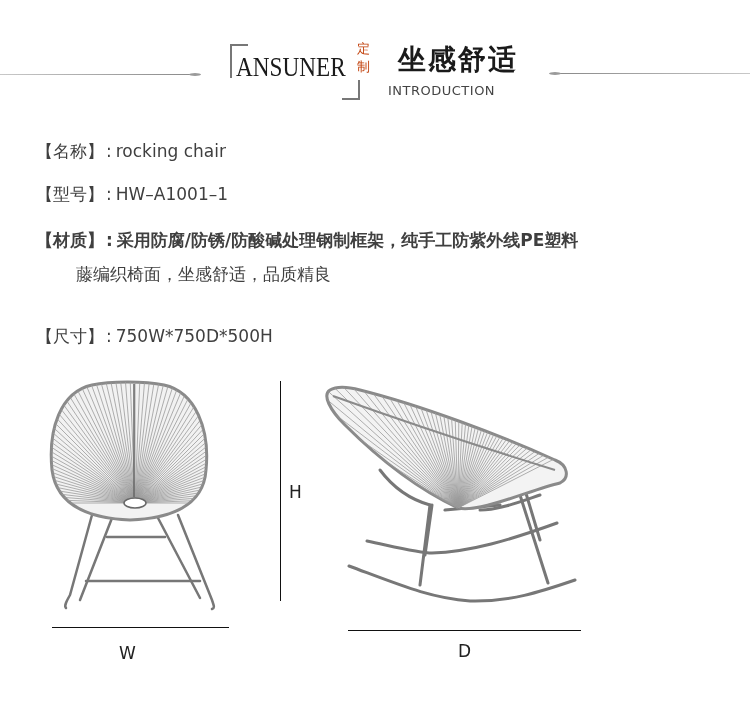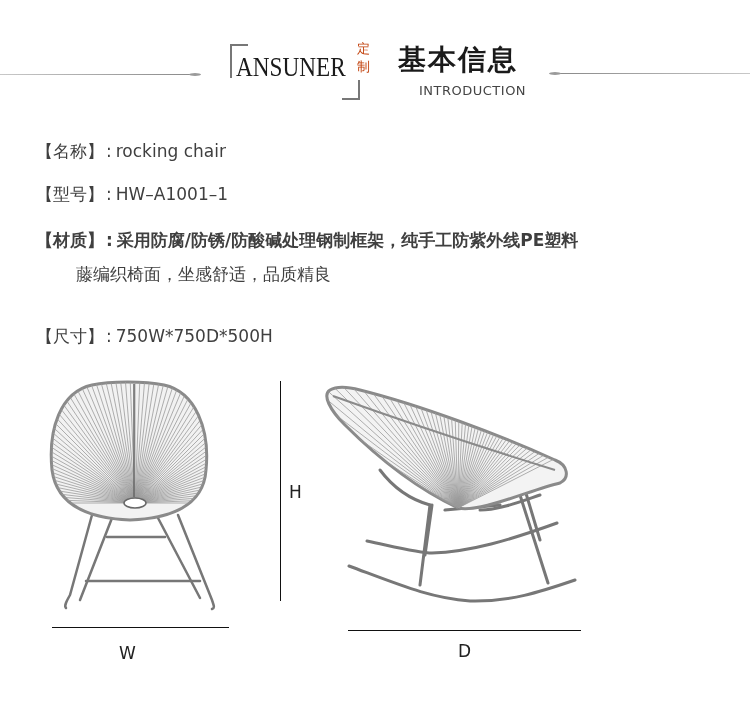--- a/index.html
+++ b/index.html
@@ -20,21 +20,21 @@
     font-size: 27px; color: #1a1a1a; letter-spacing: 0px; transform: scaleX(0.86); transform-origin: left top; }
   .brand-suffix { position: absolute; left: 357px; top: 40px; width: 14px; font-size: 13px; line-height: 18px;
     color: #c2410c; font-weight: normal; }
   .bracket-tl { position: absolute; left: 230px; top: 44px; width: 16px; height: 32px;
     border-left: 2px solid #777; border-top: 2px solid #777; }
   .bracket-br { position: absolute; left: 342px; top: 80px; width: 16px; height: 18px;
     border-right: 2px solid #777; border-bottom: 2px solid #777; }
 
   .title-cn { position: absolute; left: 398px; top: 41px; font-size: 28px; font-weight: bold; color: #1a1a1a;
     letter-spacing: 2px; }
-  .title-en { position: absolute; left: 419px; top: 83px; font-size: 13px; color: #444; letter-spacing: 0.5px; }
+  .title-en { position: absolute; left: 388px; top: 83px; font-size: 13px; color: #444; letter-spacing: 0.5px; }
 
   
   .info-row { position: absolute; left: 36px; font-size: 17px; color: #3f3f3f; white-space: nowrap; }
   .info-row .label { color: #3f3f3f; }
   .info-row .sep { margin: 0 4px 0 2px; }
   .wrap2 { position: absolute; left: 36px; top: 263px; font-size: 17px; color: #3f3f3f; margin-left: 40px; }
 
   
   .dim-line { position: absolute; background: #111; }
   .dim-label { position: absolute; font-size: 17px; color: #222; }
@@ -46,21 +46,21 @@
 <div class="hline hline-left"></div>
 <div class="diamond d-left"></div>
 <div class="hline hline-right"></div>
 <div class="diamond d-right"></div>
 
 <div class="bracket-tl"></div>
 <div class="brand">ANSUNER</div>
 <div class="brand-suffix">定制</div>
 <div class="bracket-br"></div>
 
-<div class="title-cn">基本信息</div>
+<div class="title-cn">坐感舒适</div>
 <div class="title-en">INTRODUCTION</div>
 
 <div class="info-row" style="top:140px;text-align:right;">
   <span class="label">【名称】</span><span class="sep">:</span><span>rocking chair</span>
 </div>
 <div class="info-row" style="top:183px;">
   <span class="label">【型号】</span><span class="sep">:</span><span>HW–A1001–1</span>
 </div>
 <div class="info-row" style="top:229px;font-weight:bold;">
   <span class="label">【材质】</span><span class="sep">:</span><span>采用防腐/防锈/防酸碱处理钢制框架，纯手工防紫外线PE塑料</span>

